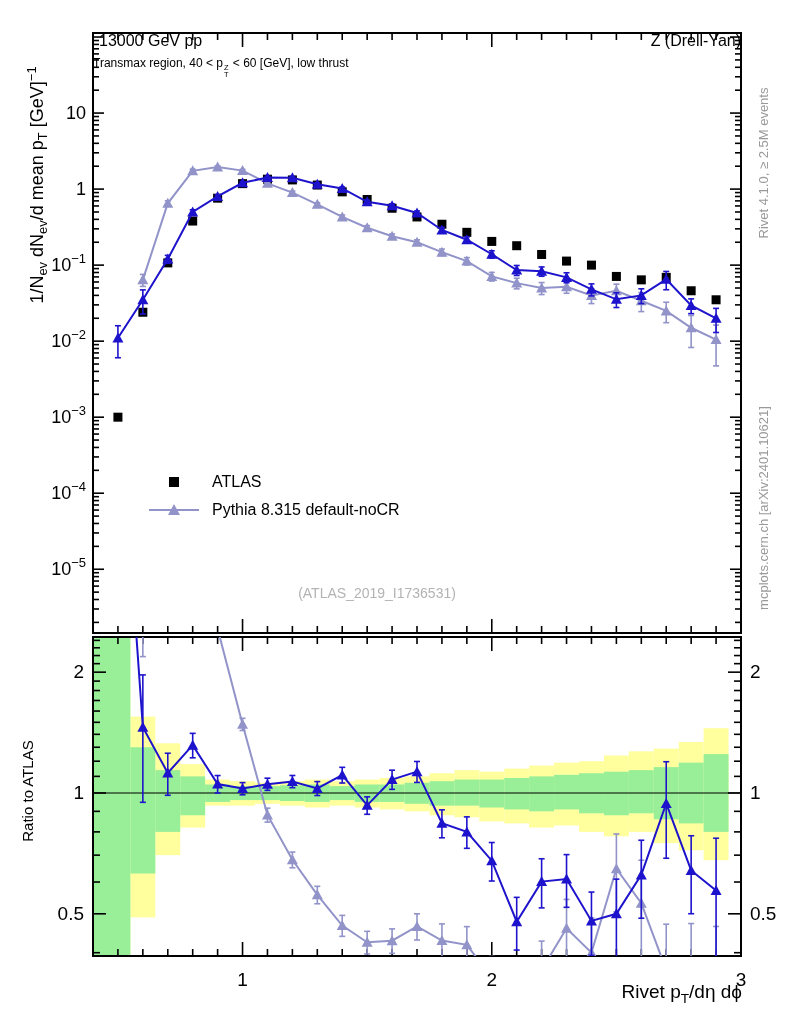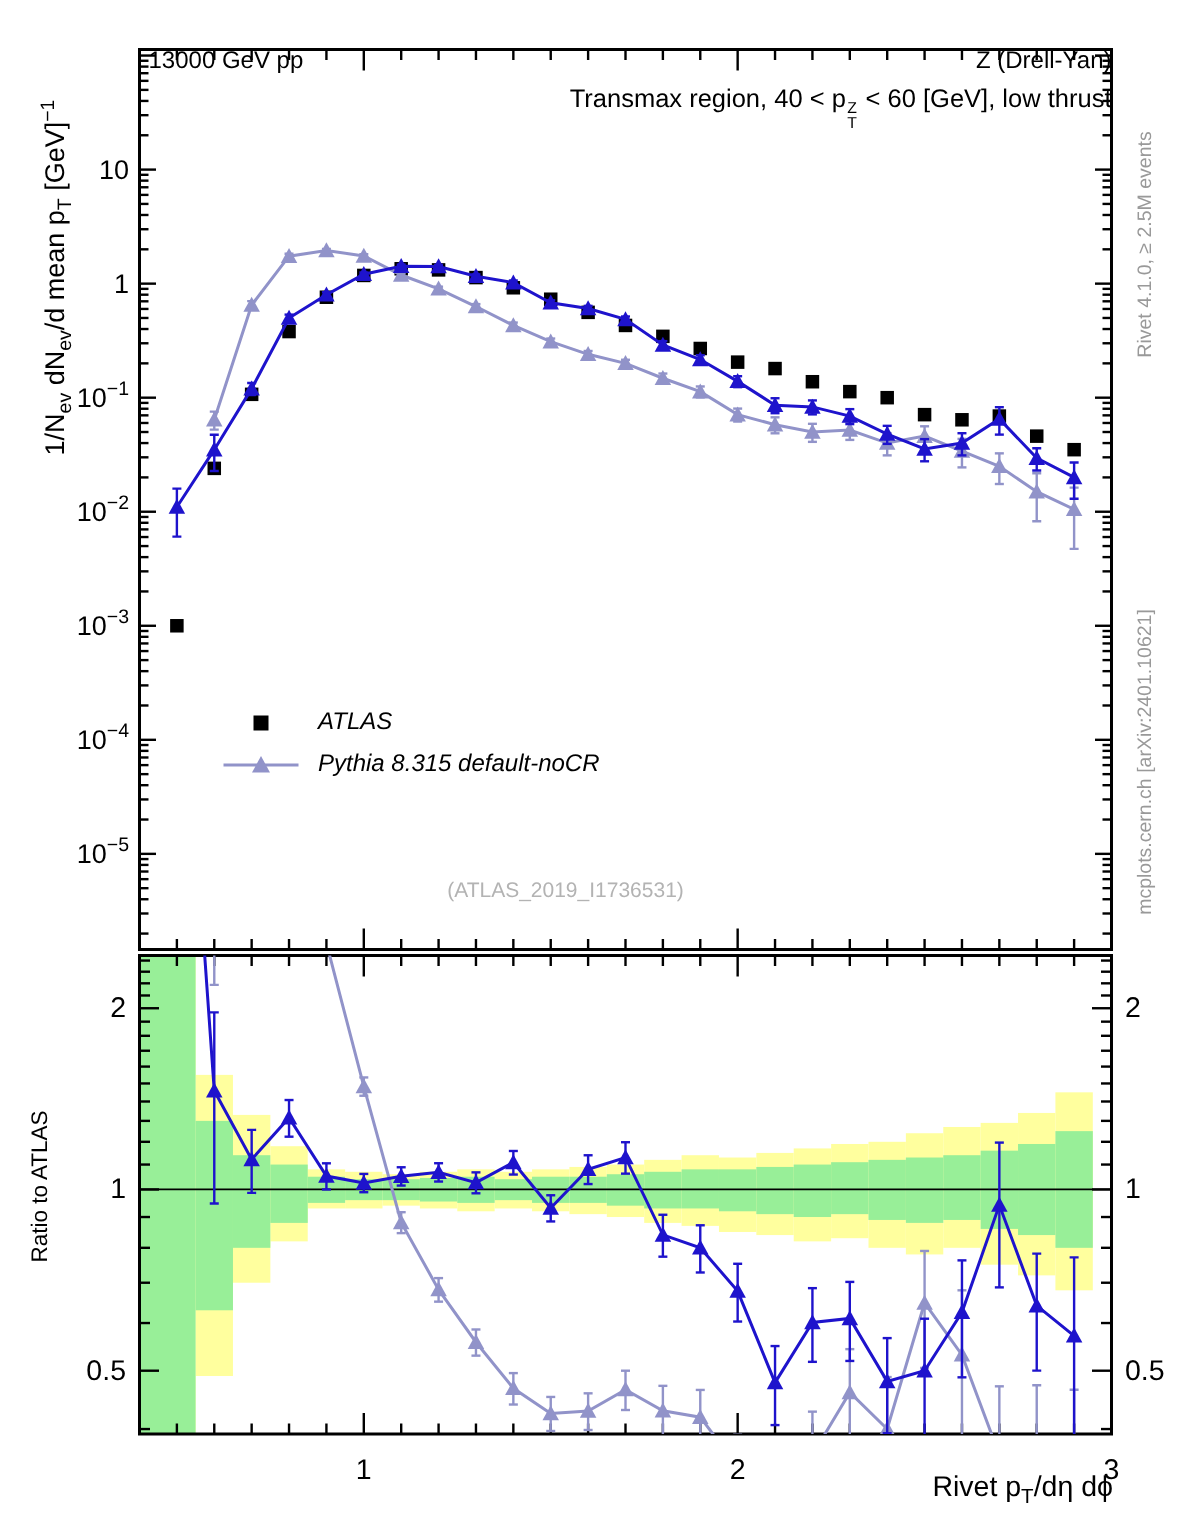--- a/index.html
+++ b/index.html
@@ -3,34 +3,34 @@
 <meta charset="utf-8">
 <style>
   html,body{margin:0;padding:0;background:#ffffff;}
   #stage{position:relative;width:786px;height:1024px;background:#ffffff;overflow:hidden;
          font-family:"Liberation Sans",sans-serif;color:#000;}
   .abs{position:absolute;white-space:nowrap;}
   #plot-svg{position:absolute;left:0;top:0;}
   .hdr{font-size:16px;color:#000;top:4px;margin-top:28px;}
   #header-left{left:99px;}
   #header-right{right:45px;}
-  #panel-title{left:93px;width:648px;text-align:right;top:56px;font-size:17px;}
+  #panel-title{left:93px;width:648px;text-align:left;top:56px;font-size:12px;}
   #watermark{left:93px;width:568px;text-align:center;top:585px;font-size:14px;color:#b3b3b3;}
   #y-axis-title{left:37px;top:185px;transform:translate(-50%,-50%) rotate(-90deg);font-size:18px;}
   #ratio-axis-title{left:27px;top:791px;transform:translate(-50%,-50%) rotate(-90deg);font-size:15px;}
   #x-axis-title{right:44px;top:981px;font-size:19px;}
   .side-note{left:763px;transform:translate(-50%,-50%) rotate(-90deg);font-size:13px;color:#999;}
   #side-note-top{top:163px;}
   #side-note-bottom{top:508px;}
   .sub{vertical-align:-0.35em;font-size:0.72em;}
   .sup{vertical-align:0.55em;font-size:0.72em;}
   .stack{display:inline-flex;flex-direction:column;font-size:0.62em;line-height:1.0;
          vertical-align:-0.35em;margin:0 1px;}
   .stack .stk-sup,.stack .stk-sub{display:block;}
-  #legend{left:148px;top:468px;font-style:italic;}
+  #legend{left:148px;top:468px;}
   .leg-row{display:flex;align-items:center;height:28px;}
   .leg-marker{width:52px;height:14px;flex:0 0 52px;}
   .leg-label{font-size:16px;margin-left:12px;color:#000;}
 </style>
 </head>
 <body>
 
 <div id="stage">
   <svg id="plot-svg" width="786" height="1024">
       <defs>

